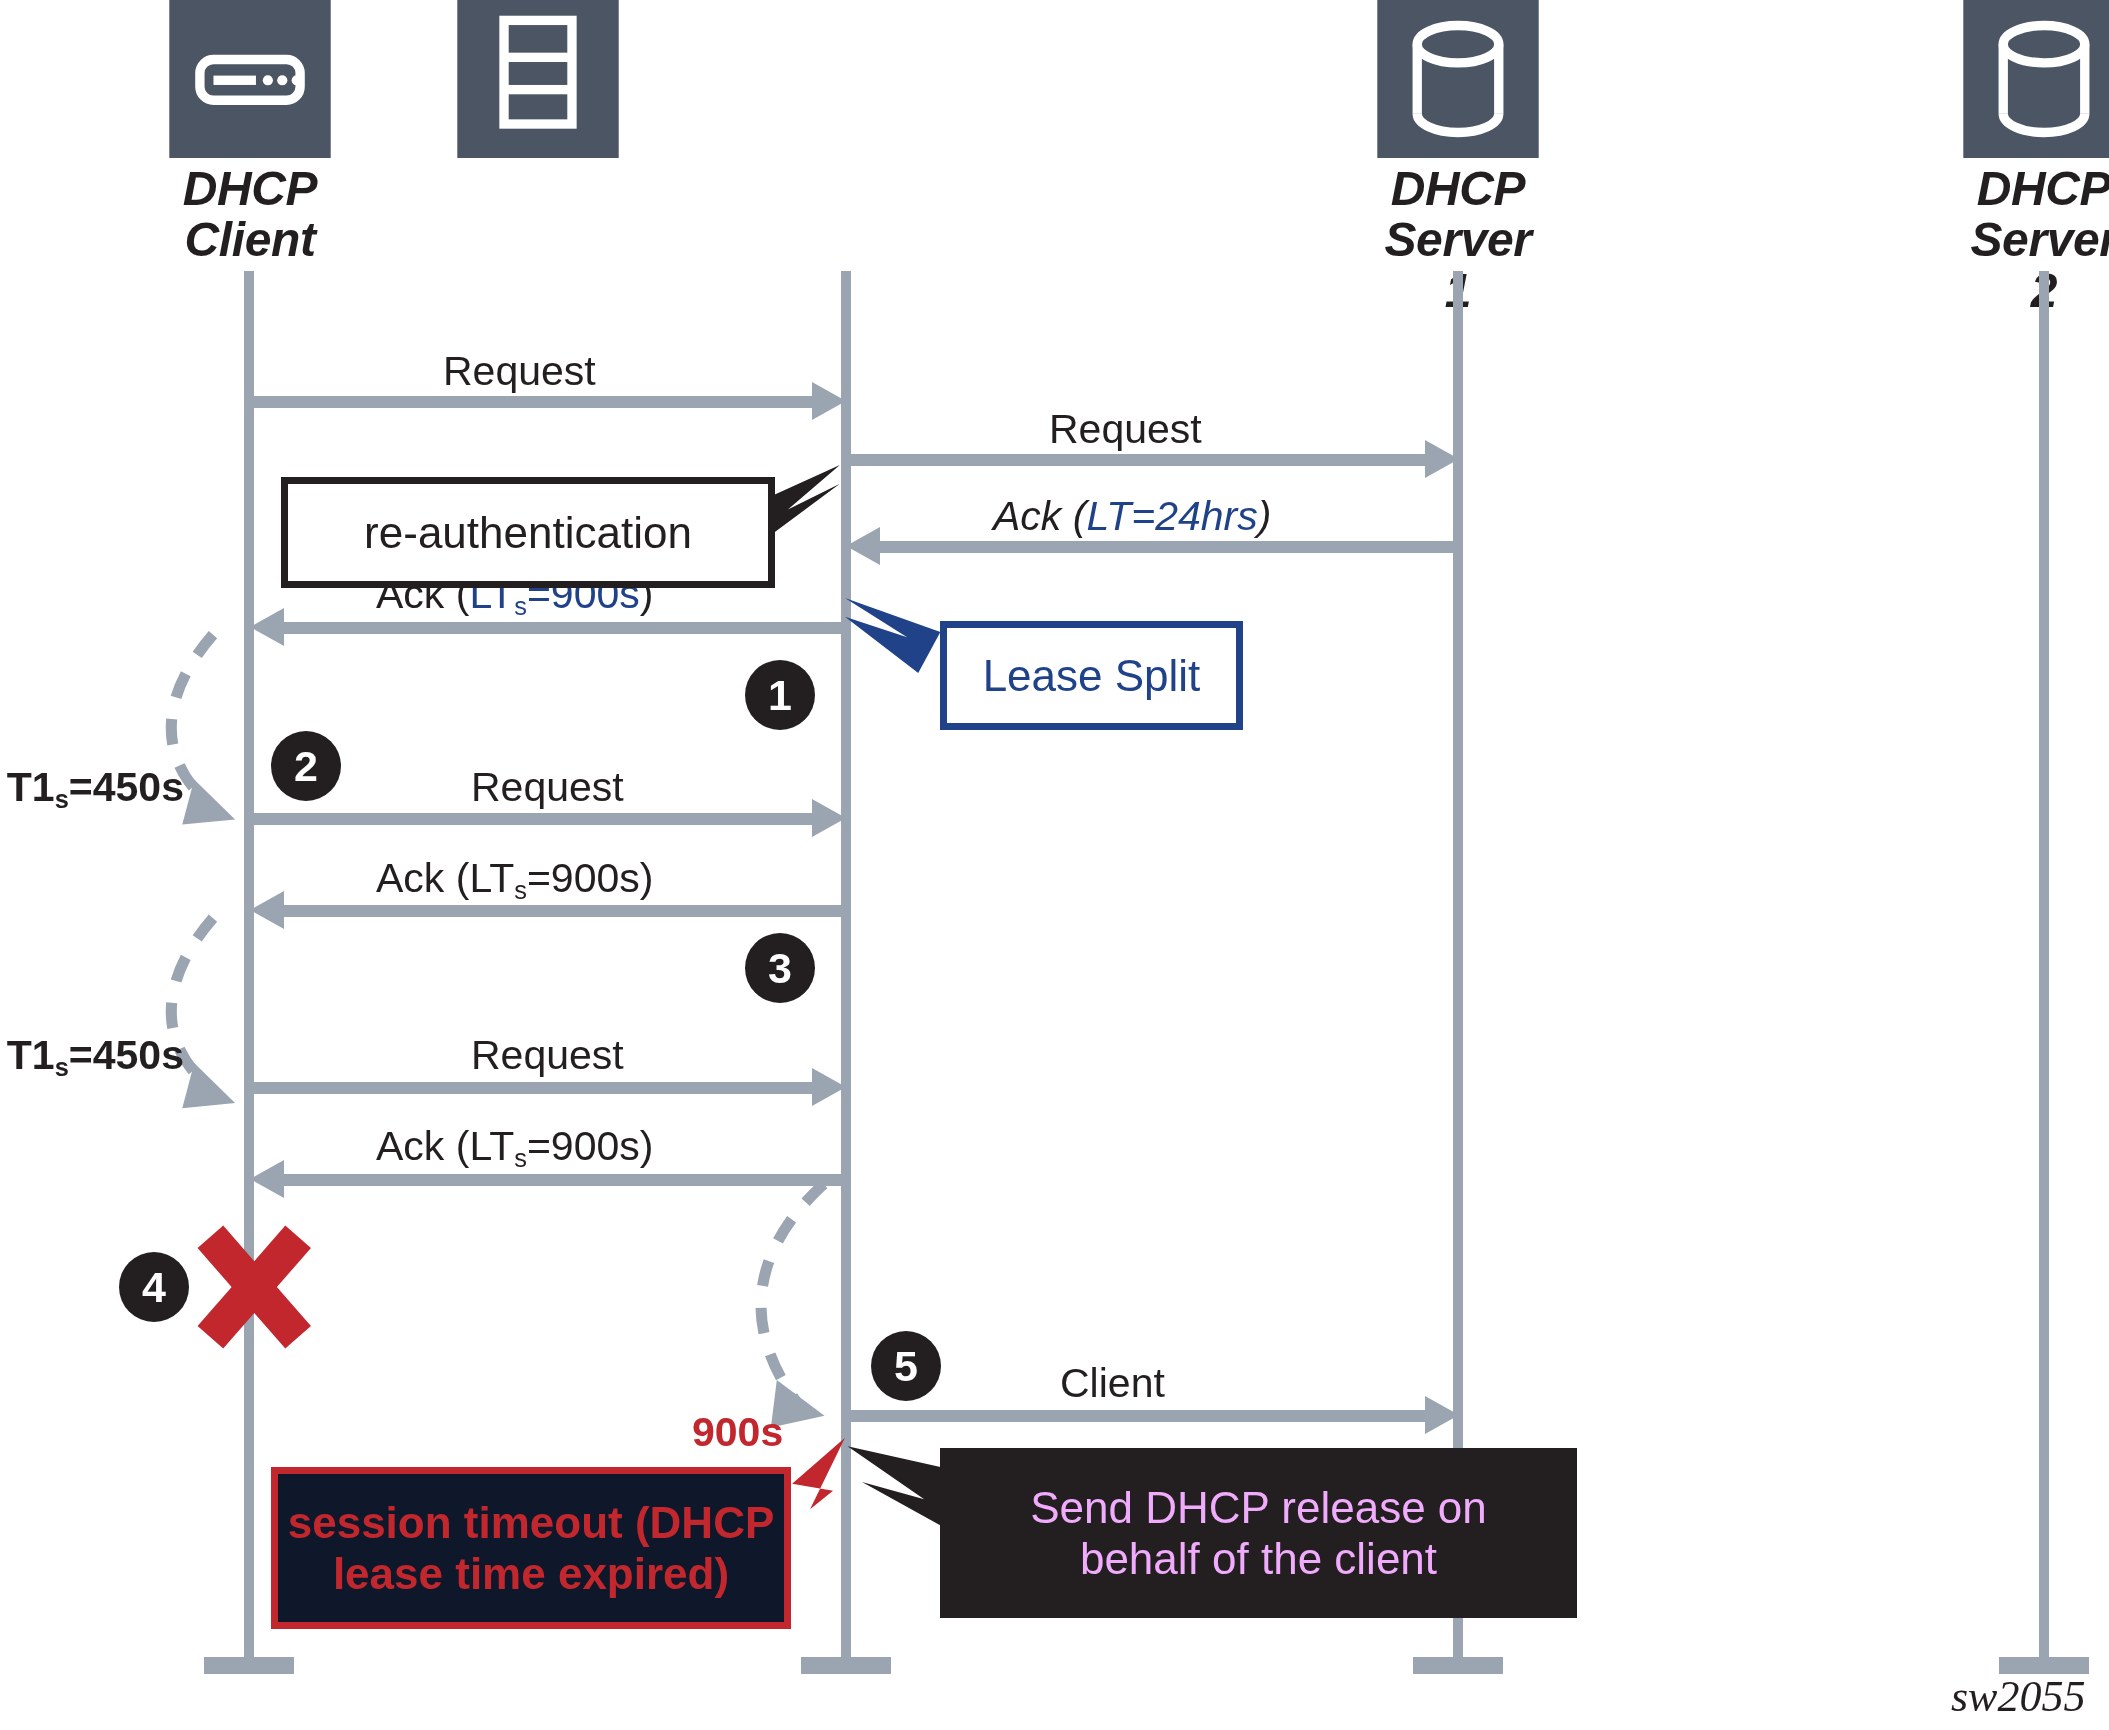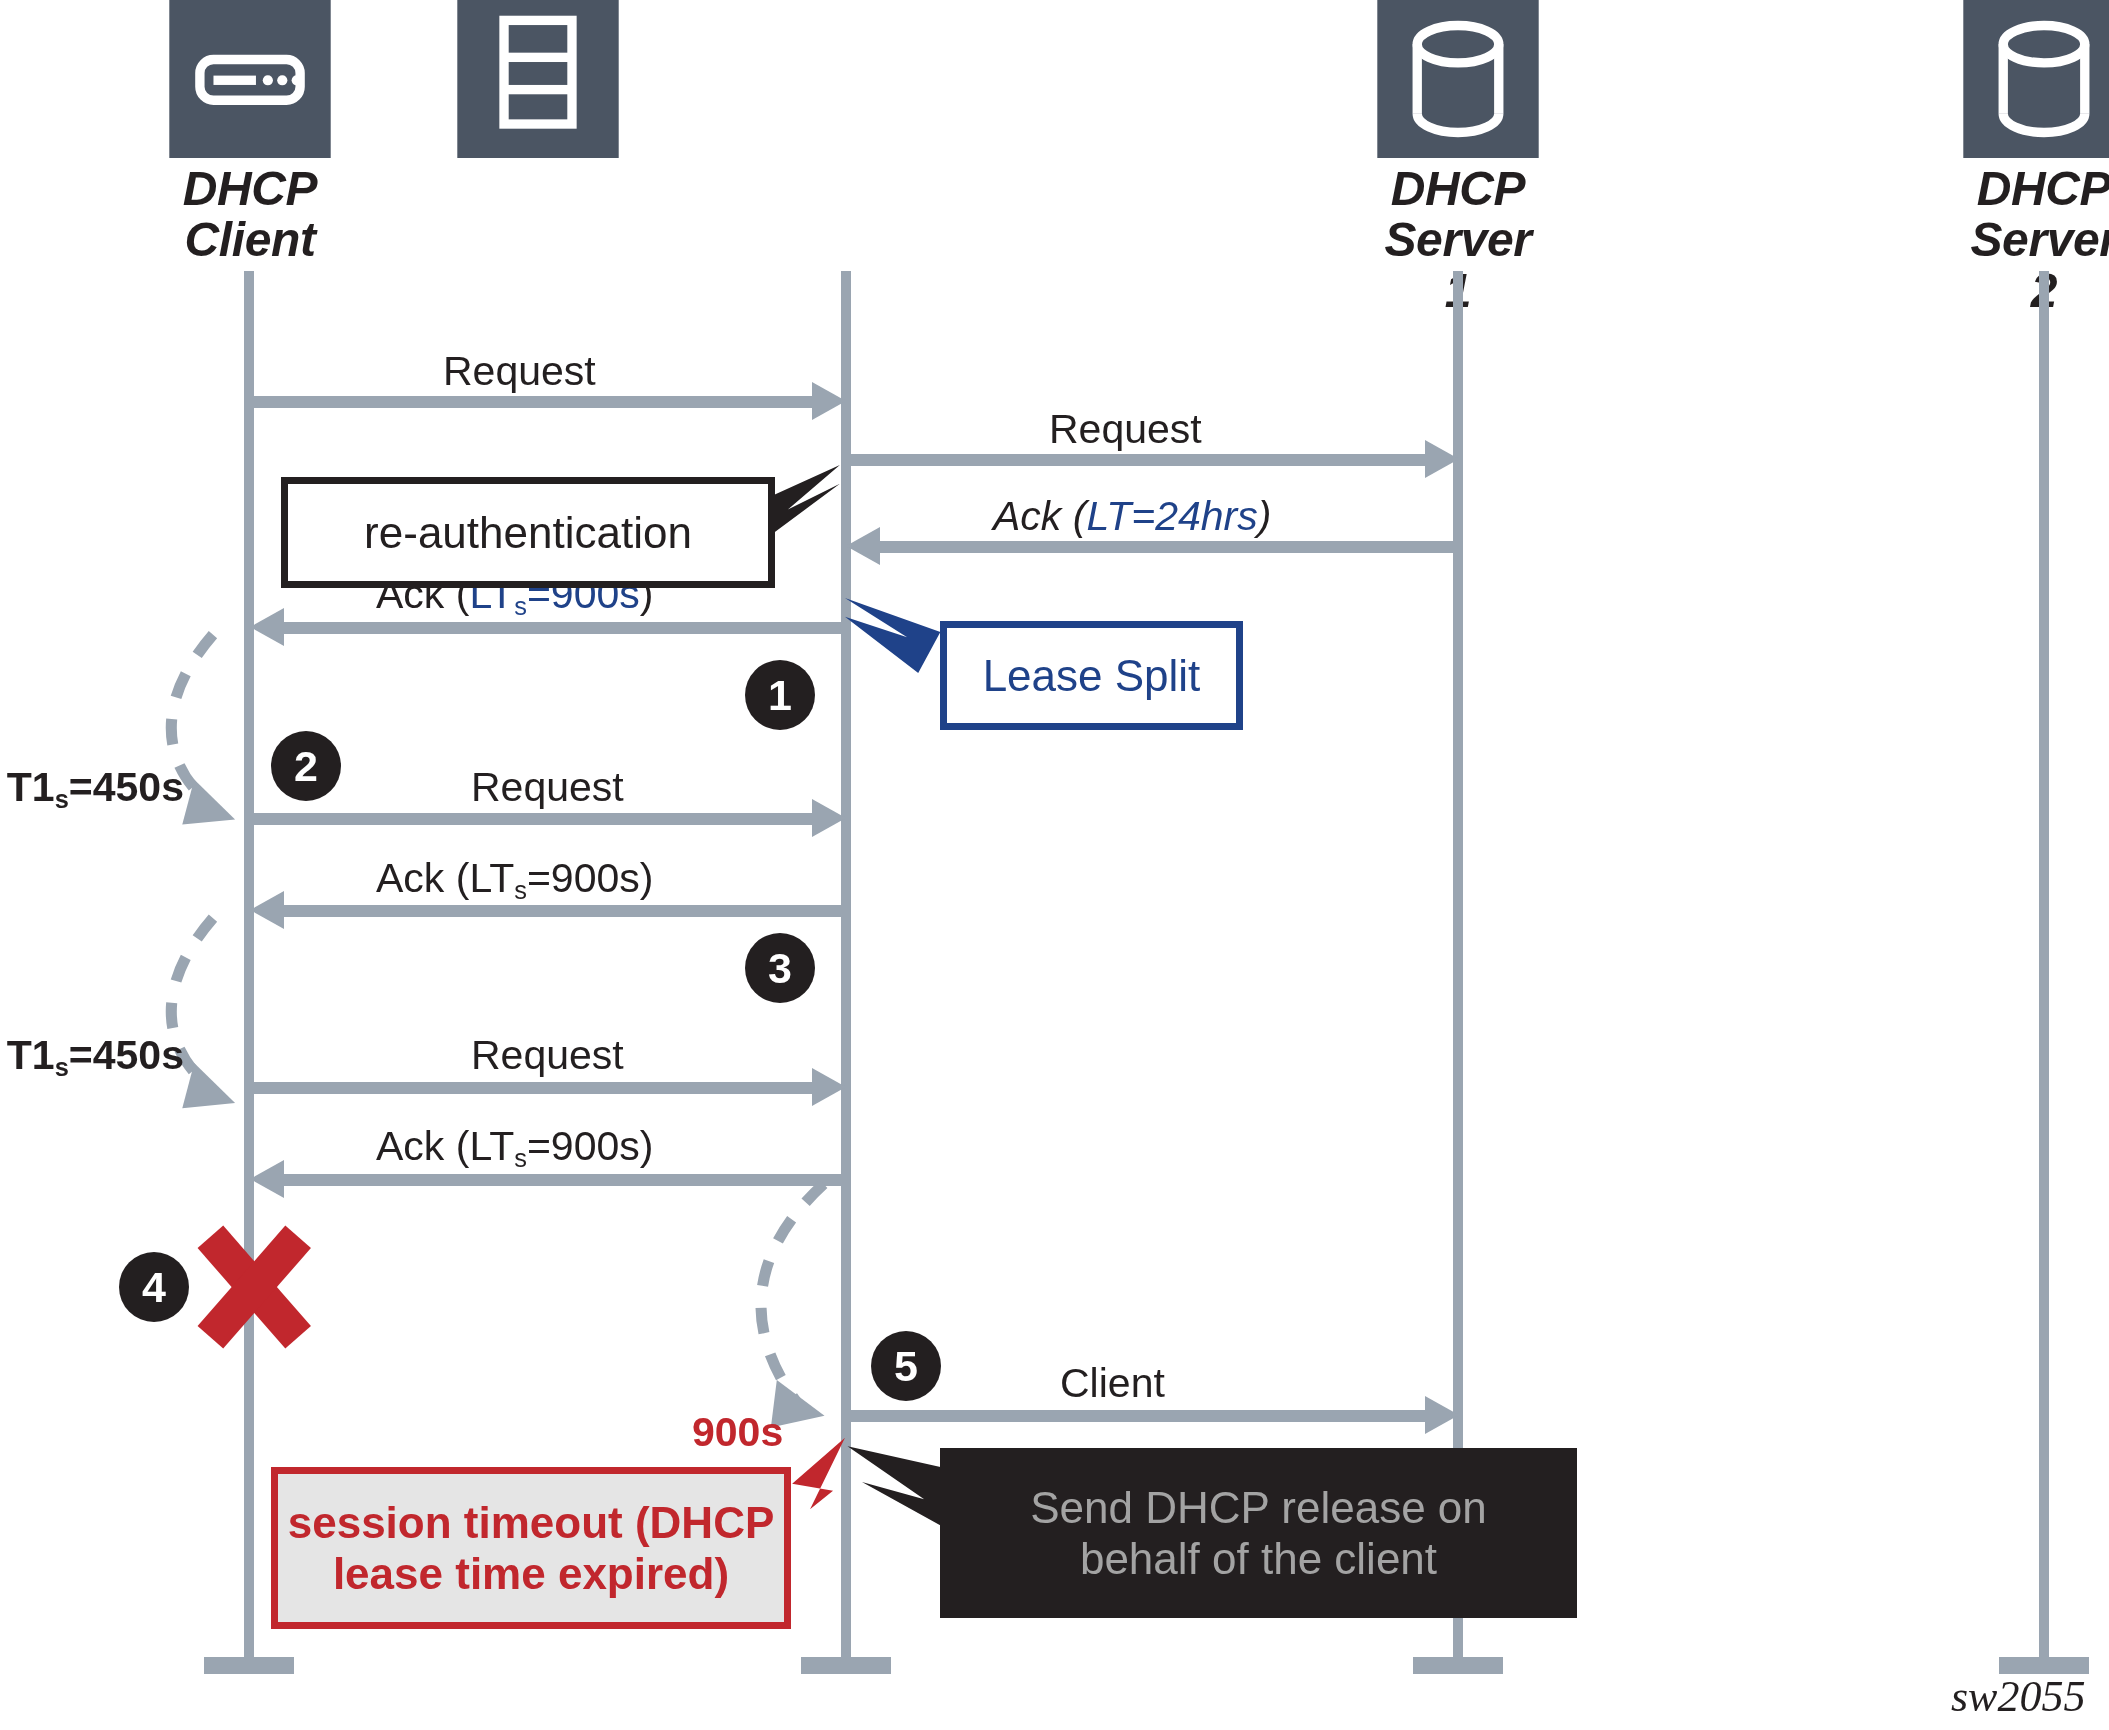--- a/index.html
+++ b/index.html
@@ -35,24 +35,24 @@
   .timer sub{font-size:0.62em;vertical-align:baseline;position:relative;top:0.28em;}
   .timer.red{color:#c1272d;}
 
   
   .callout{position:absolute;box-sizing:border-box;display:flex;align-items:center;justify-content:center;text-align:center;}
   .callout .txt{white-space:pre-line;}
   .callout.black-outline{border:7.7px solid #231f20;background:#ffffff;}
   .callout.black-outline .txt{font-size:44px;line-height:49px;color:#231f20;}
   .callout.blue-outline{border:7.7px solid #1f4289;background:#ffffff;}
   .callout.blue-outline .txt{font-size:44px;line-height:49px;color:#1f4289;}
-  .callout.red-outline{border:7.7px solid #c1272d;background:#e5e5e5;}
+  .callout.red-outline{border:7.7px solid #c1272d;background:#0f172a;}
   .callout.red-outline .txt{font-size:44px;line-height:51px;color:#c1272d;font-weight:bold;}
   .callout.black-fill{background:#231f20;border:none;}
-  .callout.black-fill .txt{font-size:44px;line-height:51px;color:#a3a3a3;}
+  .callout.black-fill .txt{font-size:44px;line-height:51px;color:#f0abfc;}
 
   
   .overlay{position:absolute;left:0;top:0;width:2109px;height:1730px;pointer-events:none;}
 
   .watermark{position:absolute;font-family:"Liberation Serif",serif;font-style:italic;font-size:44px;color:#231f20;}
 </style>
 </head>
 <body>
 
 <div id="stage">

